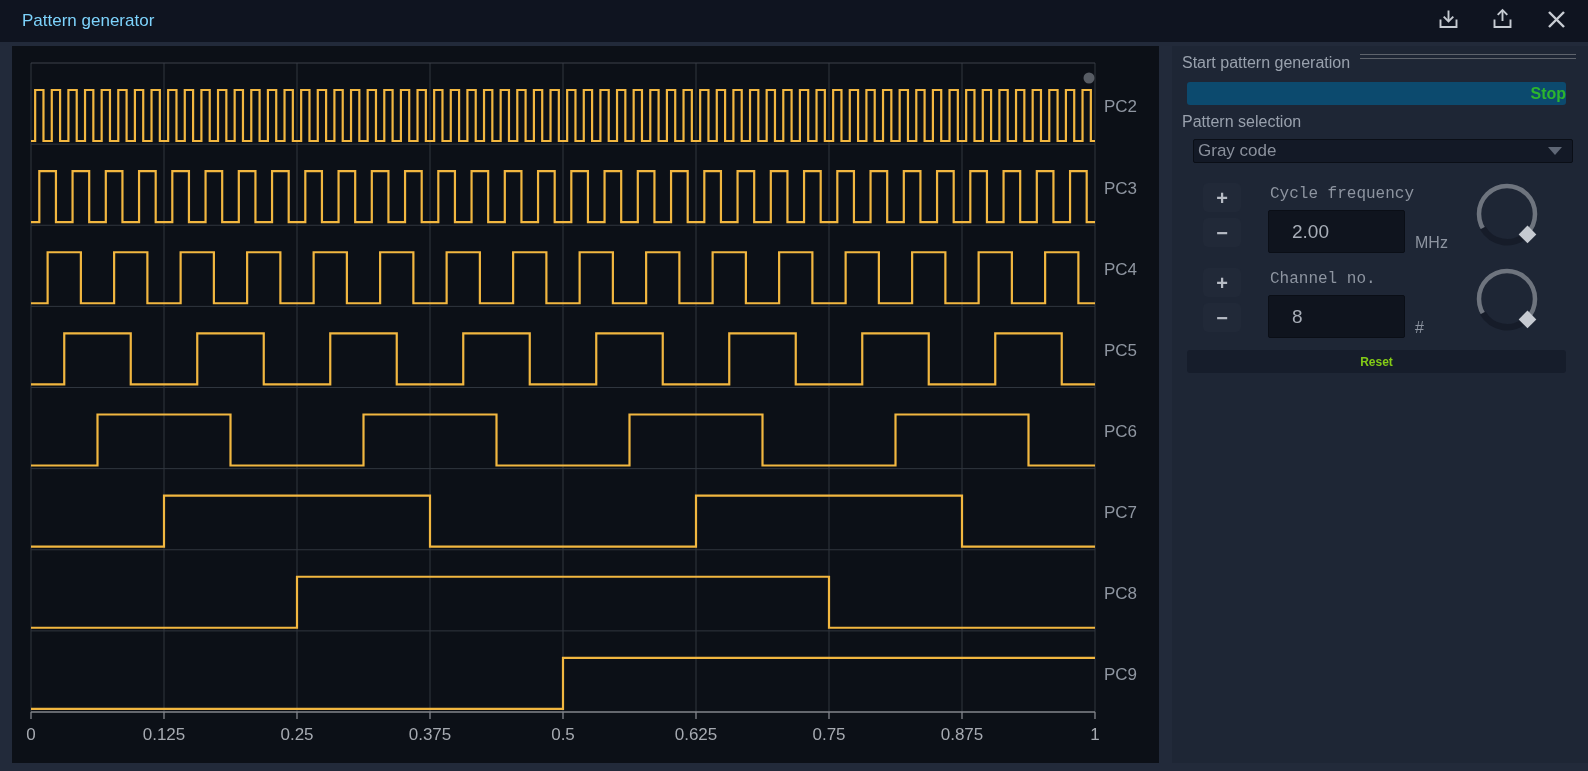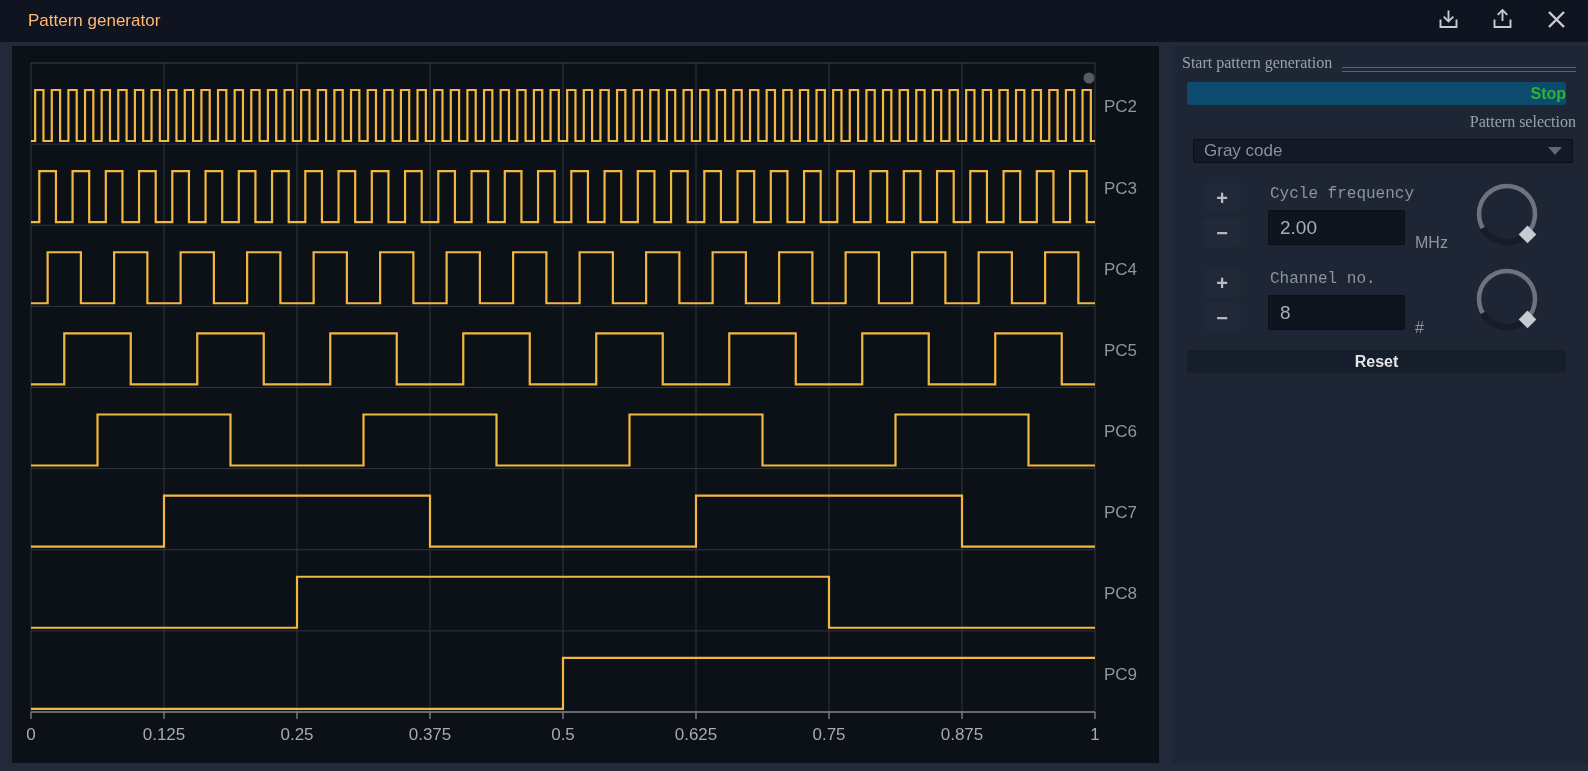--- a/index.html
+++ b/index.html
@@ -9,78 +9,78 @@
     background:#222A3A;
     font-family:"Liberation Sans", sans-serif;
     overflow:hidden;
     color:#9CA2AC;
   }
   
   .titlebar {
     position:absolute; left:0; top:0; width:1588px; height:42px;
     background:#0F1420; display:flex; align-items:center;
   }
-  .titlebar .title { margin-left:28px; font-size:17px; color:#fdba74; }
+  .titlebar .title { margin-left:22px; font-size:17px; color:#7dd3fc; }
   .tb-icons { margin-left:auto; display:flex; align-items:center; gap:26px; margin-right:18px; }
   .tb-btn { width:28px; height:28px; display:flex; align-items:center; justify-content:center; cursor:pointer; background:none; border:none; }
   
   .plot-panel {
     position:absolute; left:12px; top:46px; width:1147px; height:717px;
     background:#0C1017;
   }
   .plot-panel svg text { font-family:"Liberation Sans", sans-serif; }
   
   .side-panel {
     position:absolute; left:1172px; top:46px; width:416px; height:717px;
     background:#1E2635;
   }
   .sec-row {
-    position:absolute; left:10px; right:12px; display:flex; align-items:flex-end;font-family:Liberation Serif, serif;
+    position:absolute; left:10px; right:12px; display:flex; align-items:flex-start;
   }
   .sec-label { font-size:16px; color:#99A1AD; white-space:nowrap; }
   .sep { flex:1; height:5px; margin-left:10px; border-top:1px solid #5E636C; border-bottom:1px solid #5E636C; }
   .btn-stop {
     position:absolute; left:15px; top:36px; width:379px; height:23px;
     background:#0c4a6e; border:none; border-radius:3px;
     color:#2DB52D; font-weight:bold; font-size:16px; cursor:pointer;
     font-family:"Liberation Sans", sans-serif;
     text-align:right;
   }
   .dropdown {
     position:absolute; left:21px; top:93px; width:380px; height:24px;
     background:#131926; border:1px solid #0A0E16; border-radius:2px;
     display:flex; align-items:center; cursor:pointer;
   }
-  .dropdown .dd-text { margin-left:10px; font-size:17px; color:#8A909C; }
+  .dropdown .dd-text { margin-left:4px; font-size:17px; color:#8A909C; }
   .dd-arrow {
     margin-left:auto; margin-right:10px; width:0; height:0;
     border-left:7px solid transparent; border-right:7px solid transparent;
     border-top:8px solid #5F6776;
   }
   .param { position:absolute; left:0; width:416px; height:70px; }
   .pm-btn {
     position:absolute; left:31px; width:38px; height:29px;
     background:#212938; border:none; border-radius:5px;
     color:#B6BBC4; font-size:20px; font-weight:bold; line-height:26px; cursor:pointer;
     font-family:"Liberation Sans", sans-serif;
   }
   .pm-minus { top:35px; }
   .p-label { position:absolute; left:98px; top:2px; font-size:16px; color:#8D94A0;font-family:Liberation Mono, monospace; }
   .p-input {
-    position:absolute; left:96px; top:27px; width:137px; height:35px;
+    position:absolute; left:96px; top:27px; width:137px; height:43px;
     background:#0F141E; border:1px solid #0A0E16; border-radius:2px;
-    color:#A8AEB8; font-size:19px; padding-left:11px;
+    color:#A8AEB8; font-size:19px; padding-left:23px;
     font-family:"Liberation Sans", sans-serif;
   }
   .p-unit { position:absolute; left:243px; top:35px; font-size:16px; color:#8D94A0;margin-top:16px; }
   .knob { position:absolute; left:302px; top:-2px; width:66px; height:66px; cursor:pointer; }
   .btn-reset {
     position:absolute; left:15px; top:304px; width:379px; height:23px;
     background:#161D2B; border:none; border-radius:3px;
-    color:#e5e5e5; font-weight:bold; font-size:16px; cursor:pointer;
+    color:#84cc16; font-weight:bold; font-size:12px; cursor:pointer;
     font-family:"Liberation Sans", sans-serif;
     text-align:center;
   }
 </style>
 </head>
 <body>
 
 <header class="titlebar">
   <span class="title">Pattern generator</span>
   <div class="tb-icons">

